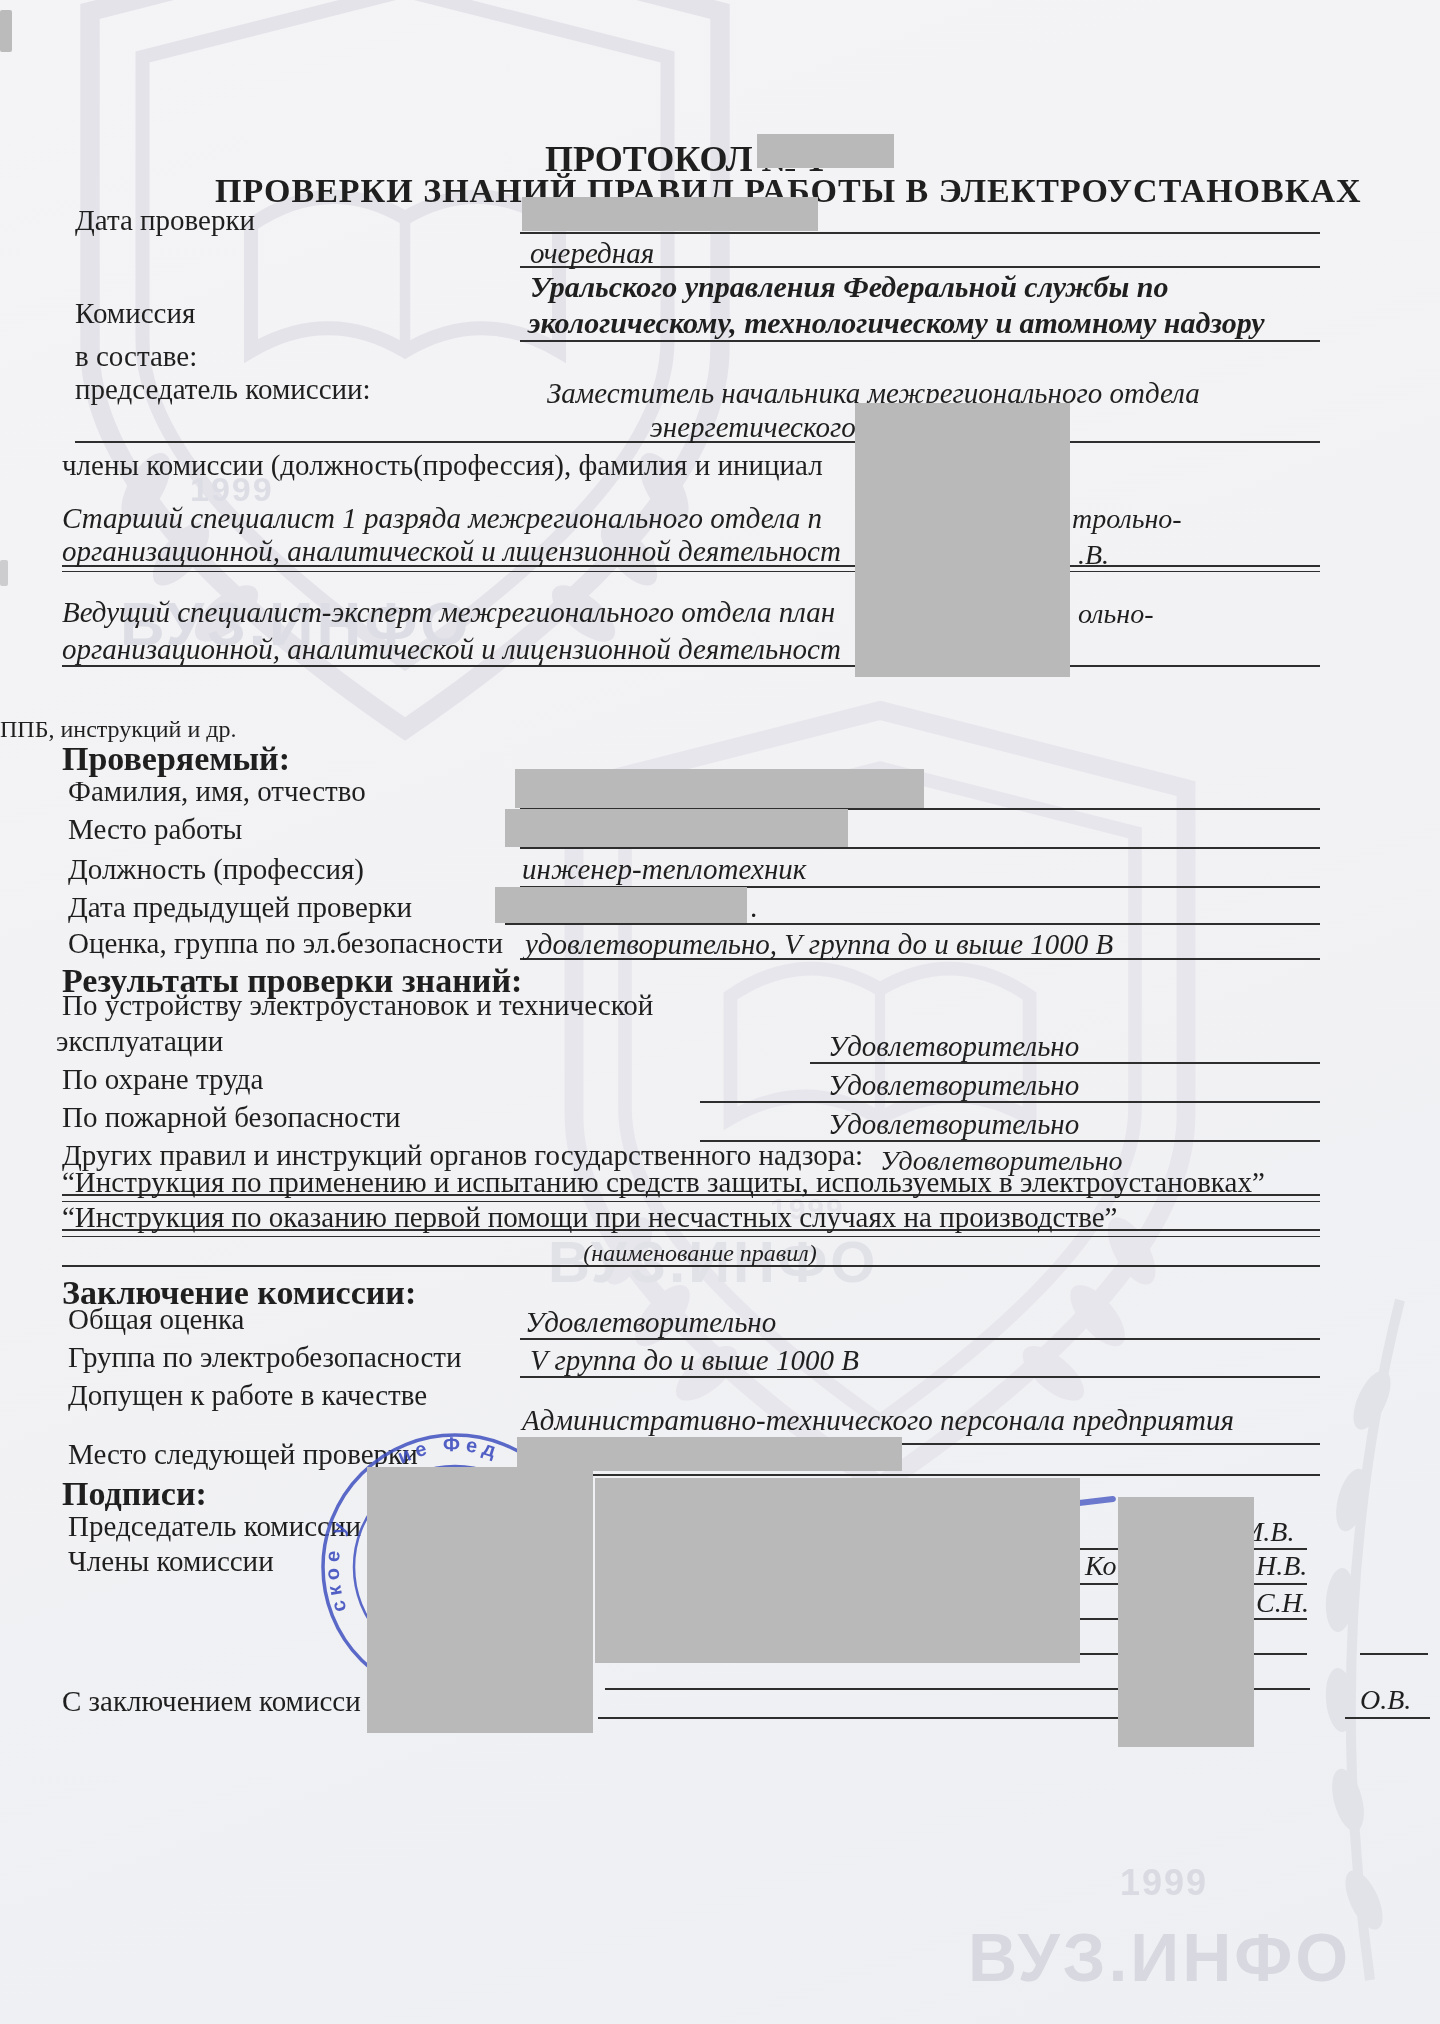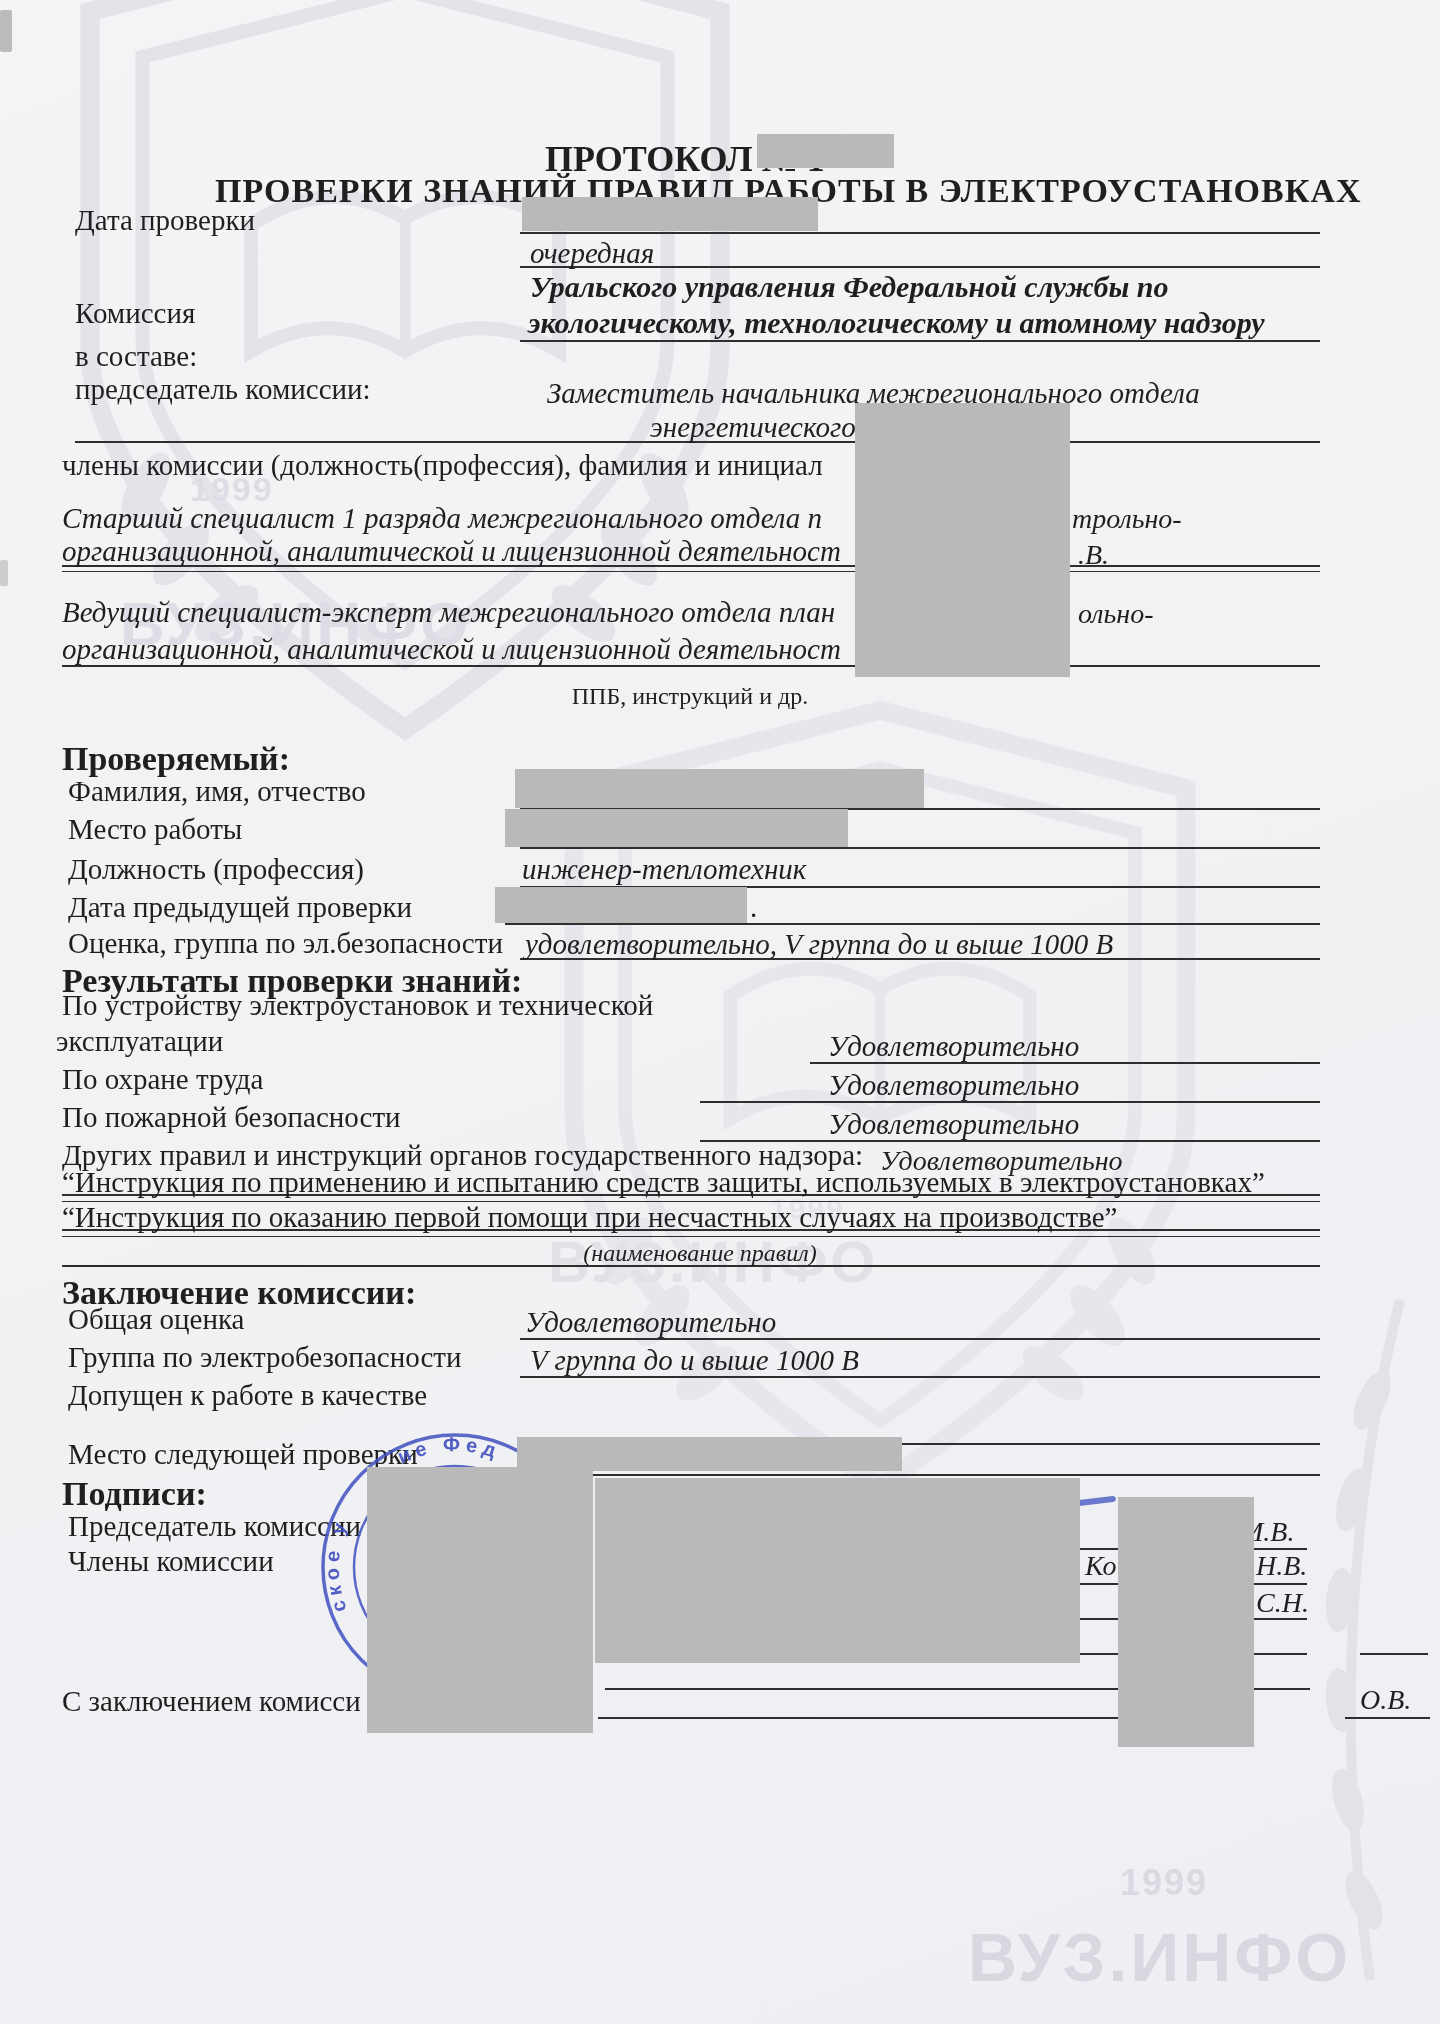--- a/index.html
+++ b/index.html
@@ -131,21 +131,21 @@
   <div class="t lbl" style="left:62px;top:450px">члены комиссии (должность(профессия), фамилия и инициал</div>
 
   <div class="t val" style="left:62px;top:503px">Старший специалист 1 разряда  межрегионального отдела п</div>
   <div class="t frag" style="left:1072px;top:504px">трольно-</div>
   <div class="t val" style="left:62px;top:536px">организационной, аналитической и лицензионной деятельност</div>
   <div class="t frag" style="left:1078px;top:540px">.В.</div>
   <div class="t val" style="left:62px;top:597px">Ведущий специалист-эксперт межрегионального отдела план</div>
   <div class="t frag" style="left:1078px;top:599px">ольно-</div>
   <div class="t val" style="left:62px;top:634px">организационной, аналитической и лицензионной деятельност</div>
 
-  <div class="t sm" style="left:0;top:683px;width:1380px;text-align:center;white-space:normal">ППБ, инструкций и др.</div>
+  <div class="t sm" style="left:0;top:716px;width:1380px;white-space:normal">ППБ, инструкций и др.</div>
 
   <div class="t hdr" style="left:62px;top:740px">Проверяемый:</div>
   <div class="t lbl" style="left:68px;top:776px">Фамилия, имя, отчество</div>
   <div class="t lbl" style="left:68px;top:814px">Место работы</div>
   <div class="t lbl" style="left:68px;top:854px">Должность (профессия)</div>
   <div class="t val" style="left:522px;top:854px">инженер-теплотехник</div>
   <div class="t lbl" style="left:68px;top:892px">Дата предыдущей проверки</div>
   <div class="t lbl" style="left:750px;top:892px">.</div>
   <div class="t lbl" style="left:68px;top:928px">Оценка, группа по эл.безопасности</div>
   <div class="t val" style="left:525px;top:929px">удовлетворительно,  V группа до и выше  1000 В</div>
@@ -164,20 +164,21 @@
   <div class="t lbl" style="left:62px;top:1167px">“Инструкция по применению и испытанию средств защиты, используемых в электроустановках”</div>
   <div class="t lbl" style="left:62px;top:1202px">“Инструкция по оказанию первой помощи при несчастных случаях на производстве”</div>
   <div class="t cap" style="left:575px;top:1240px;width:250px;text-align:center">(наименование правил)</div>
 
   <div class="t hdr" style="left:62px;top:1274px">Заключение комиссии:</div>
   <div class="t lbl" style="left:68px;top:1304px">Общая оценка</div>
   <div class="t val" style="left:525px;top:1307px">Удовлетворительно</div>
   <div class="t lbl" style="left:68px;top:1342px">Группа по электробезопасности</div>
   <div class="t val" style="left:530px;top:1345px">V группа до  и выше 1000 В</div>
   <div class="t lbl" style="left:68px;top:1380px">Допущен к работе в качестве</div>
+  <div class="t val" style="left:522px;top:1405px">Административно-технического  персонала предприятия</div>
   <div class="t lbl" style="left:68px;top:1439px">Место следующей проверки</div>
 
   <div class="t hdr" style="left:62px;top:1475px">Подписи:</div>
   <div class="t lbl" style="left:68px;top:1511px">Председатель комиссии</div>
   <div class="t lbl" style="left:68px;top:1546px">Члены комиссии</div>
   <div class="t frag" style="left:1240px;top:1517px">М.В.</div>
   <div class="t frag" style="left:1085px;top:1551px">Ко</div>
   <div class="t frag" style="left:1256px;top:1551px">Н.В.</div>
   <div class="t frag" style="left:1256px;top:1588px">С.Н.</div>
 

